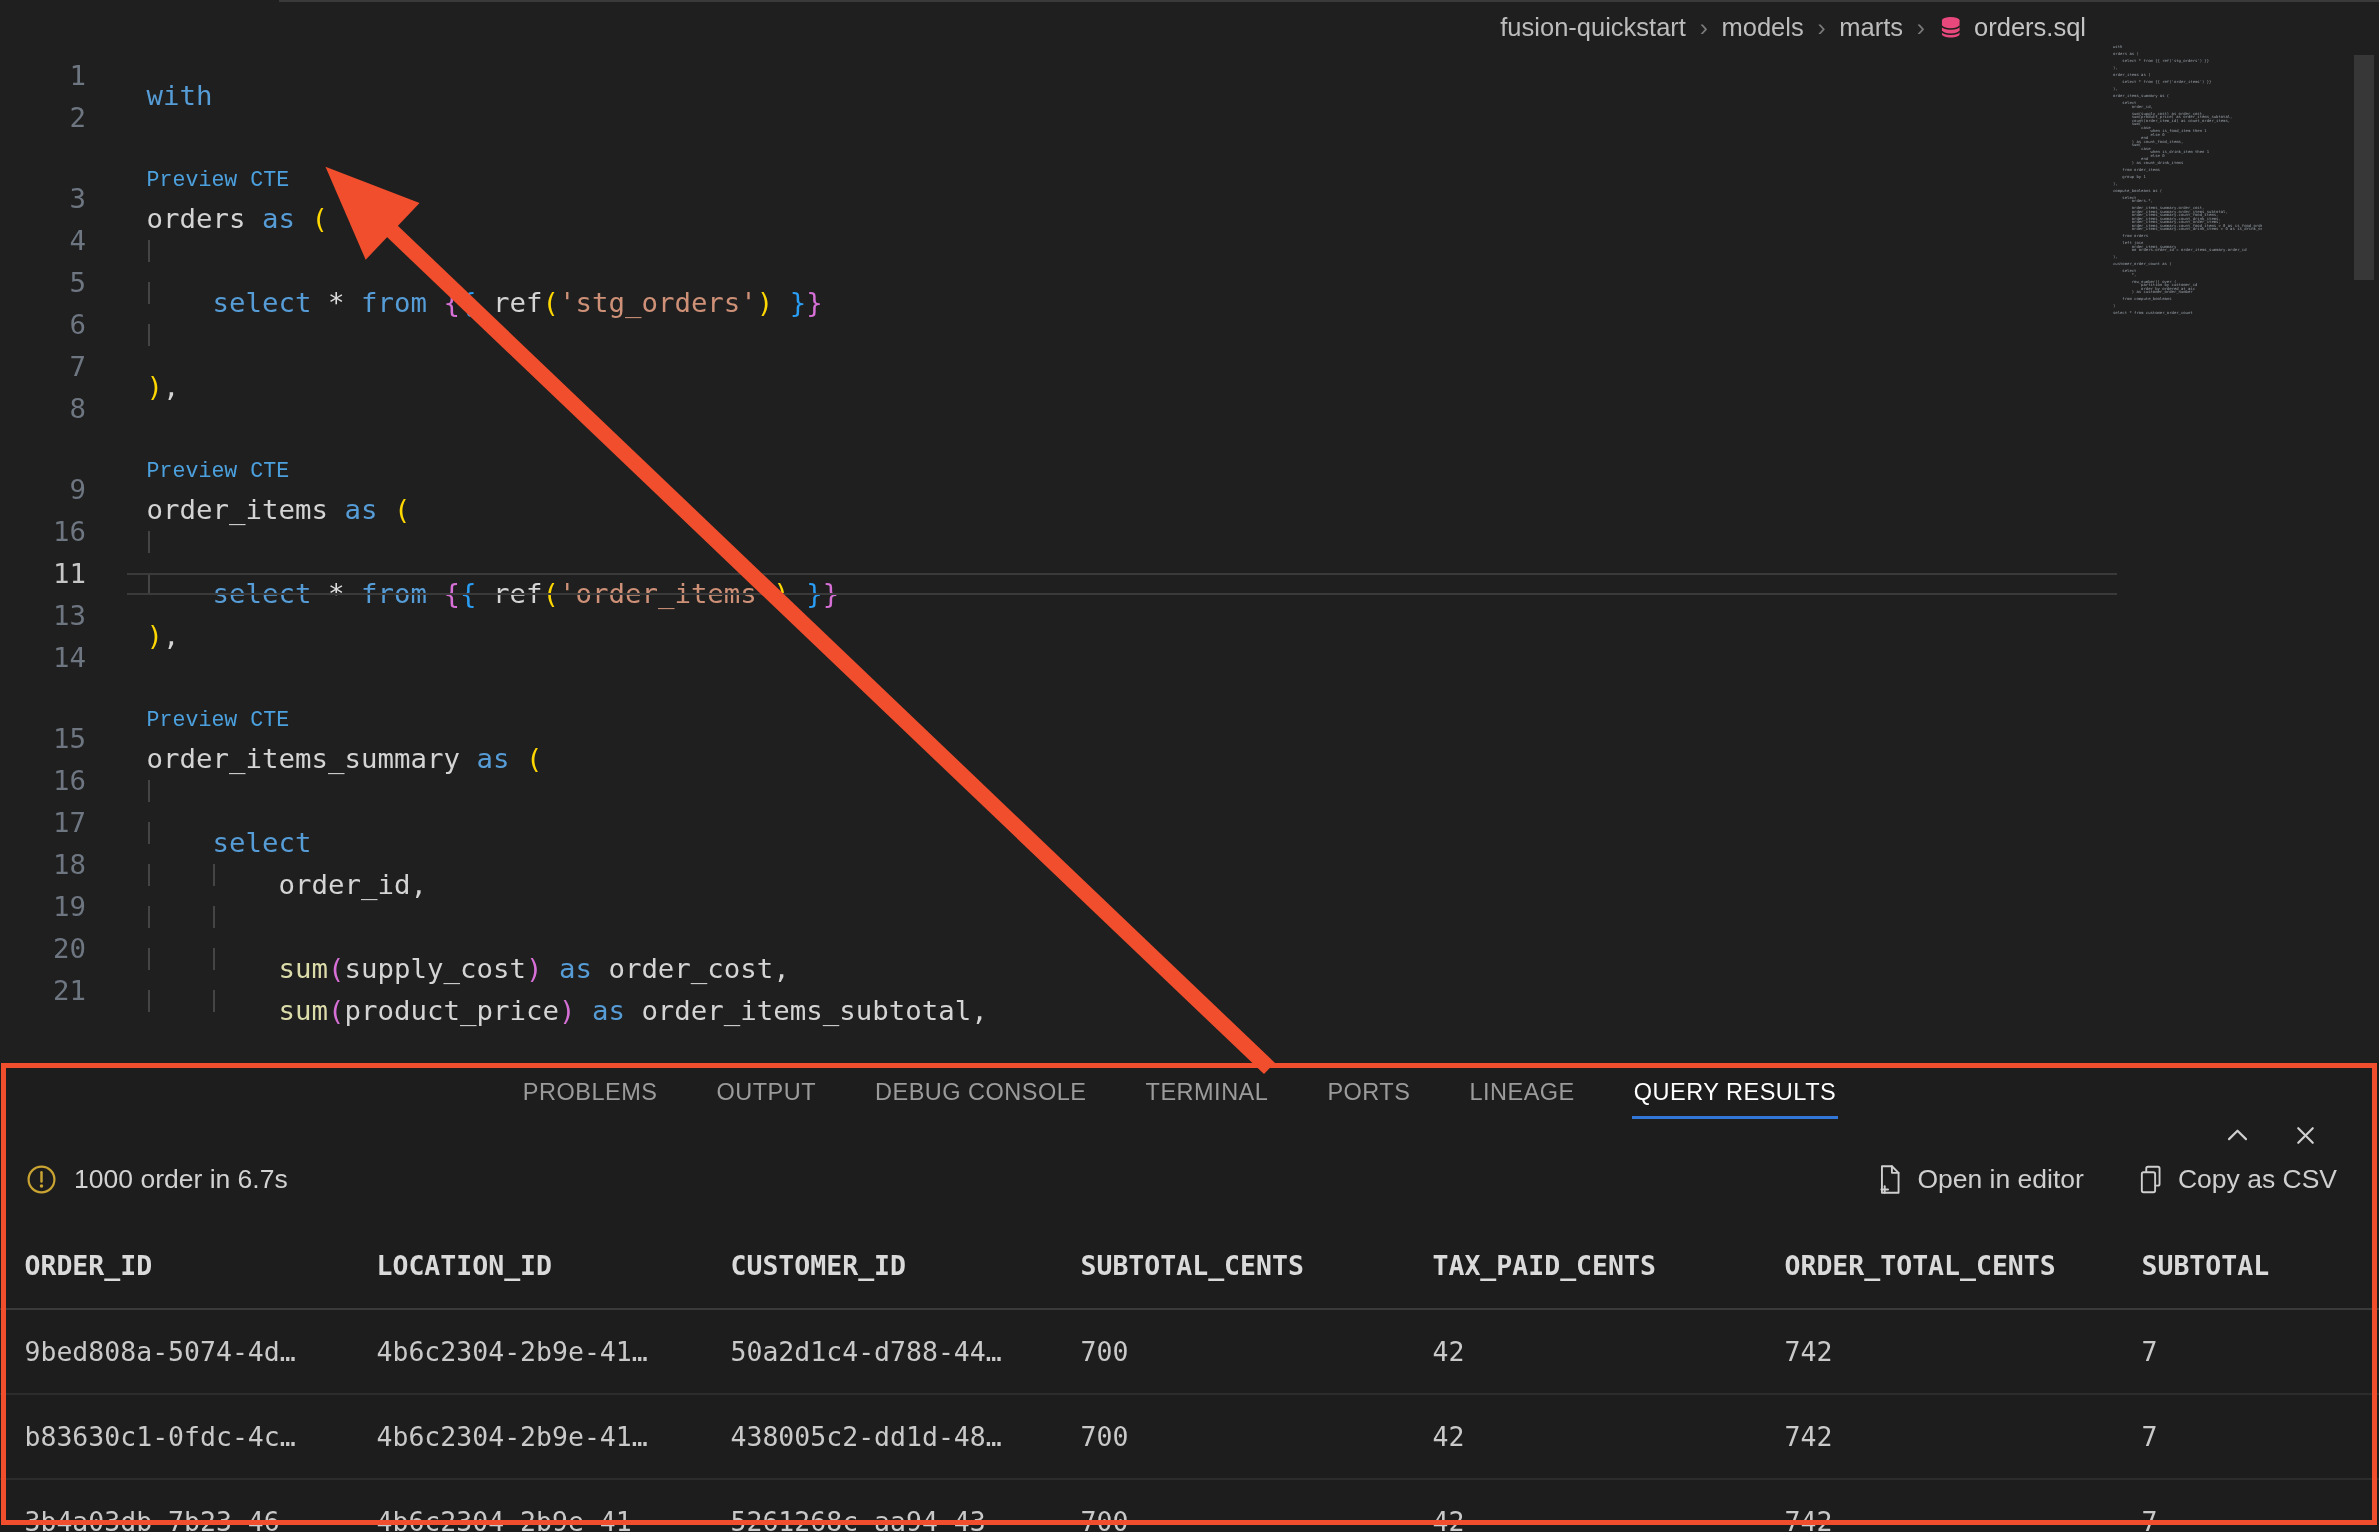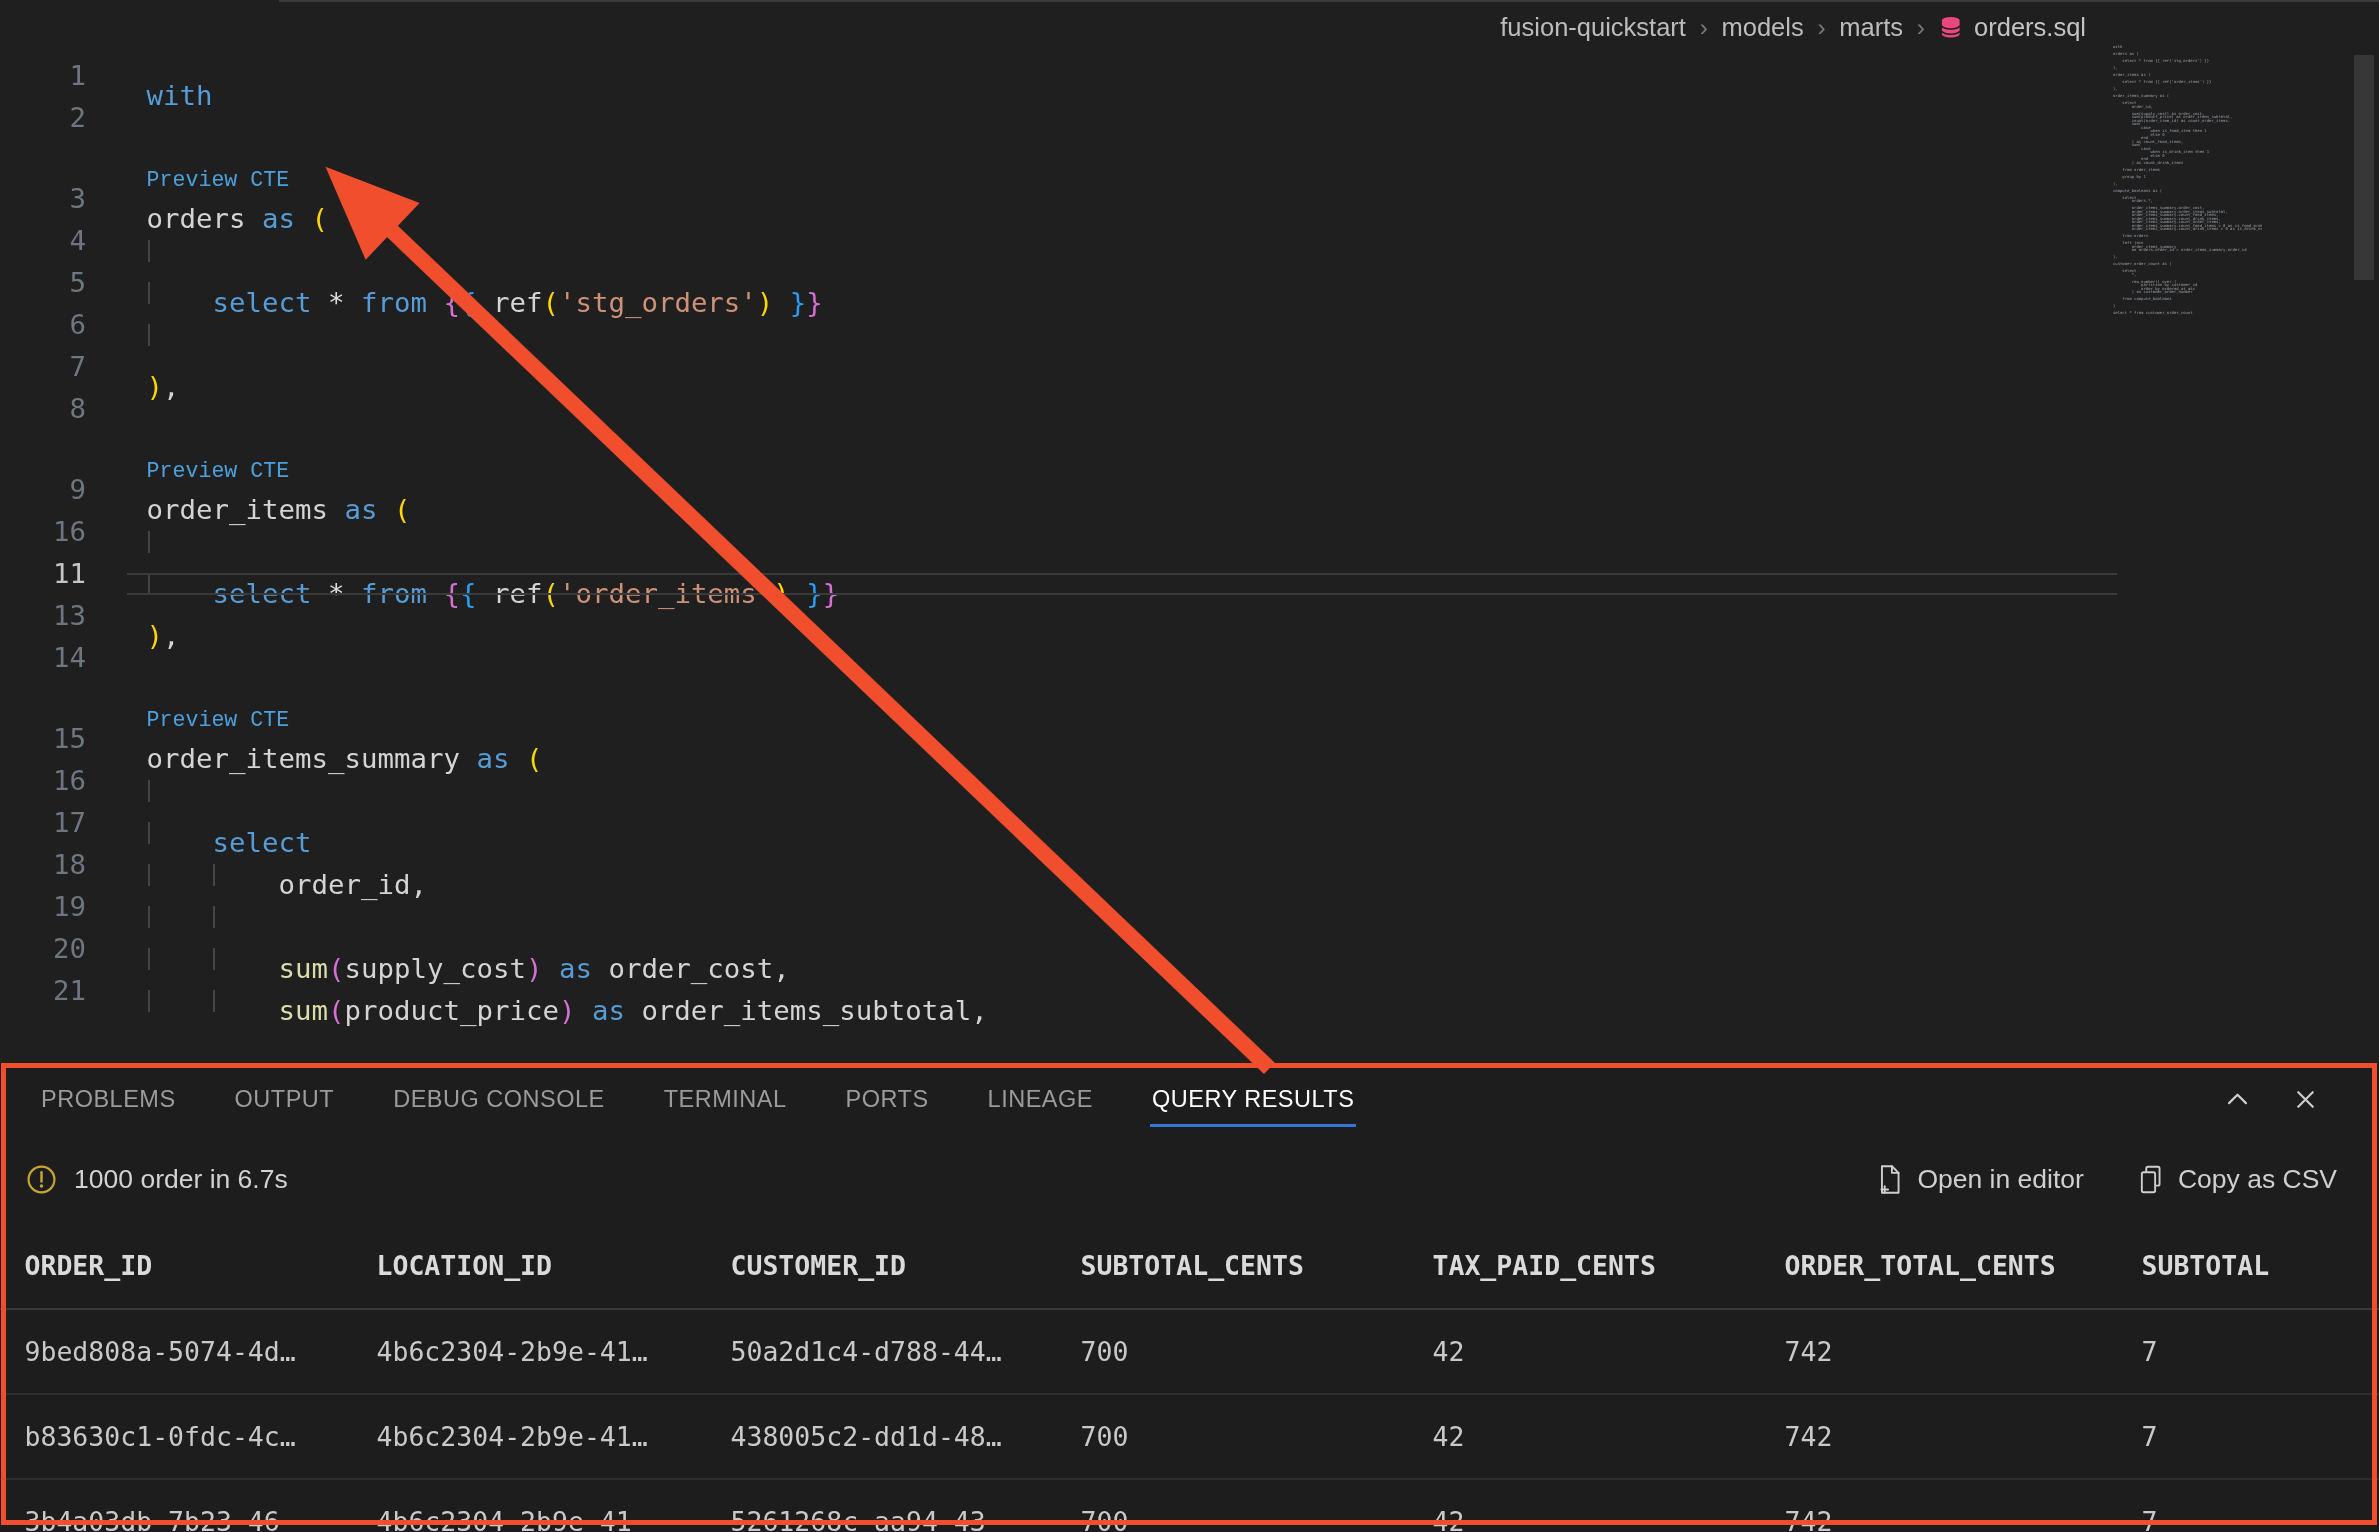--- a/index.html
+++ b/index.html
@@ -33,21 +33,21 @@
   .cl{position:absolute;left:0;right:0;height:2px;background:#3a3a3a;}
   .cl.t{top:0;} .cl.b{bottom:0;}
 
   
   .minimap{position:absolute;left:2113px;top:45px;width:149px;height:323px;overflow:hidden;}
   .minimap pre{margin:0;font:3.9px/3.5px "DejaVu Sans Mono",monospace;color:#99a0a8;white-space:pre;}
   .vscroll{position:absolute;left:2354px;top:55px;width:19.6px;height:225px;background:#545454;opacity:.45;}
 
   
   .panel{position:absolute;top:1063px;left:0;right:0;bottom:0;background:#1d1d1d;overflow:hidden;}
-  .ptabs{height:73px;display:flex;align-items:center;padding:0 60px 0 39px;}
+  .ptabs{height:73px;display:flex;align-items:center;padding:0 60px 0 39px;flex-direction:column;}
   .ptab-strip{display:flex;gap:55px;align-items:center;}
   .ptab{position:relative;font-size:23.5px;letter-spacing:0.5px;color:#9b9b9b;padding:15.7px 2px;cursor:pointer;}
   .ptab.active{color:#ffffff;}
   .ptab.active::after{content:"";position:absolute;left:0;right:0;bottom:2px;height:2.9px;background:var(--tab_underline);}
   .ptab-icons{margin-left:auto;display:flex;gap:39px;align-items:center;color:#cfcfcf;}
   .icon-btn{cursor:pointer;display:flex;align-items:center;}
 
   .pstatus{height:86px;display:flex;align-items:center;padding:0 43px 0 25.5px;color:#d2d2d2;font-size:26.5px;gap:17.6px;}
   .pactions{margin-left:auto;display:flex;gap:53px;}
   .paction{display:flex;align-items:center;gap:13.7px;cursor:pointer;color:#cfcfcf;}

